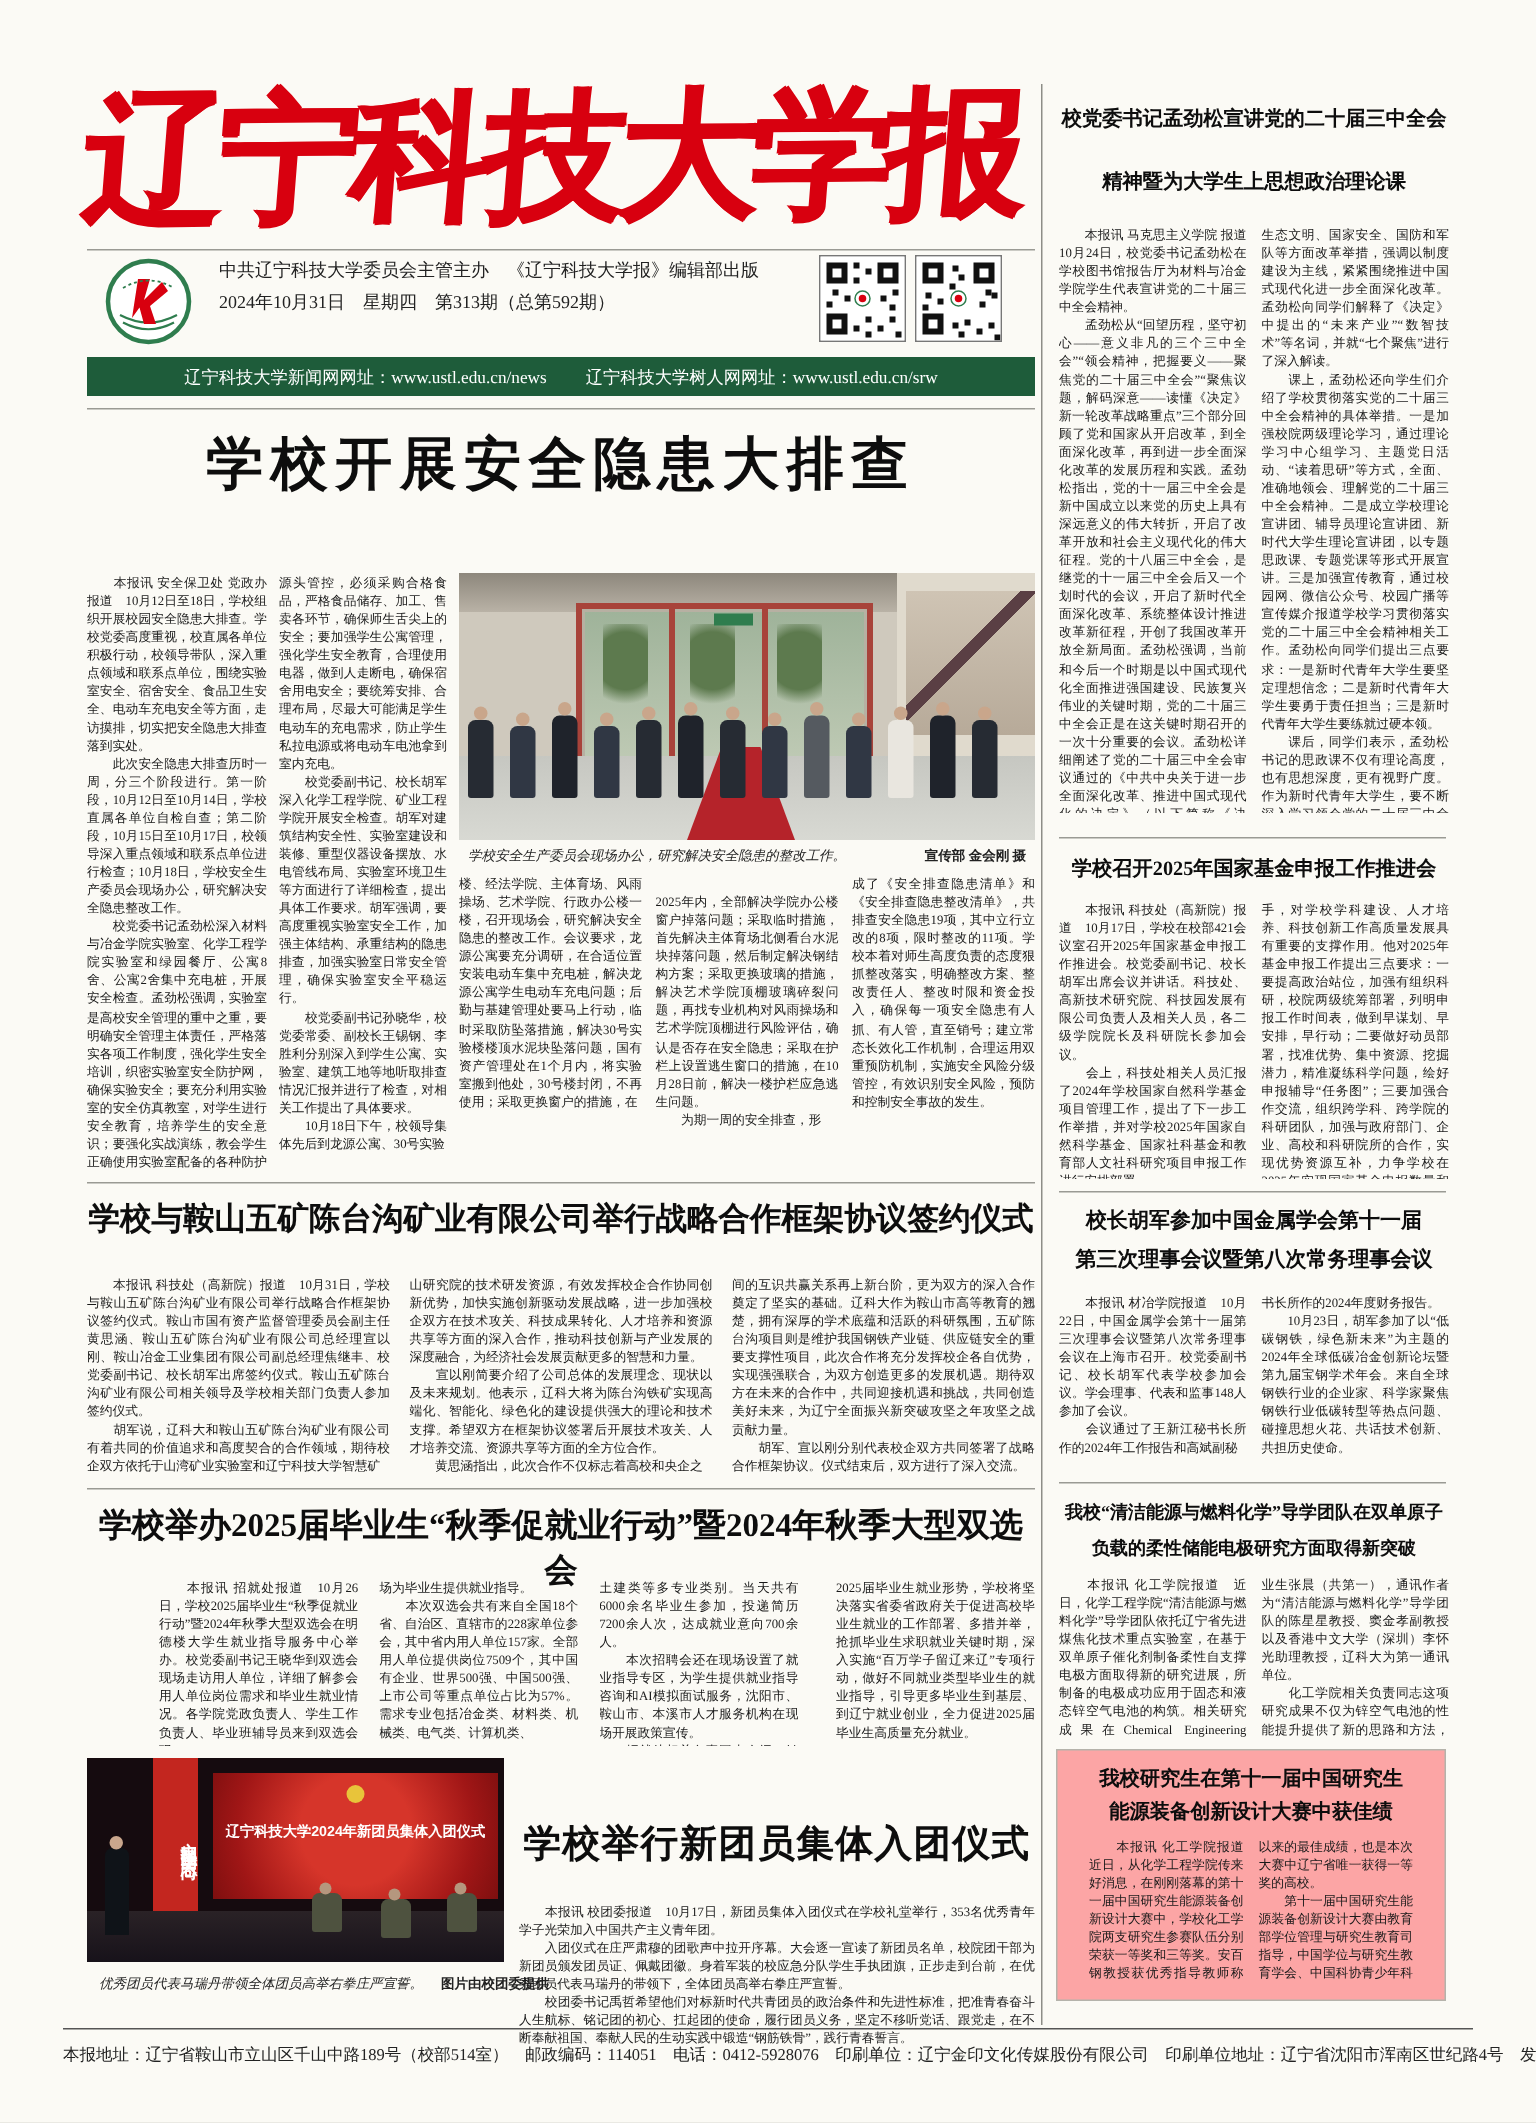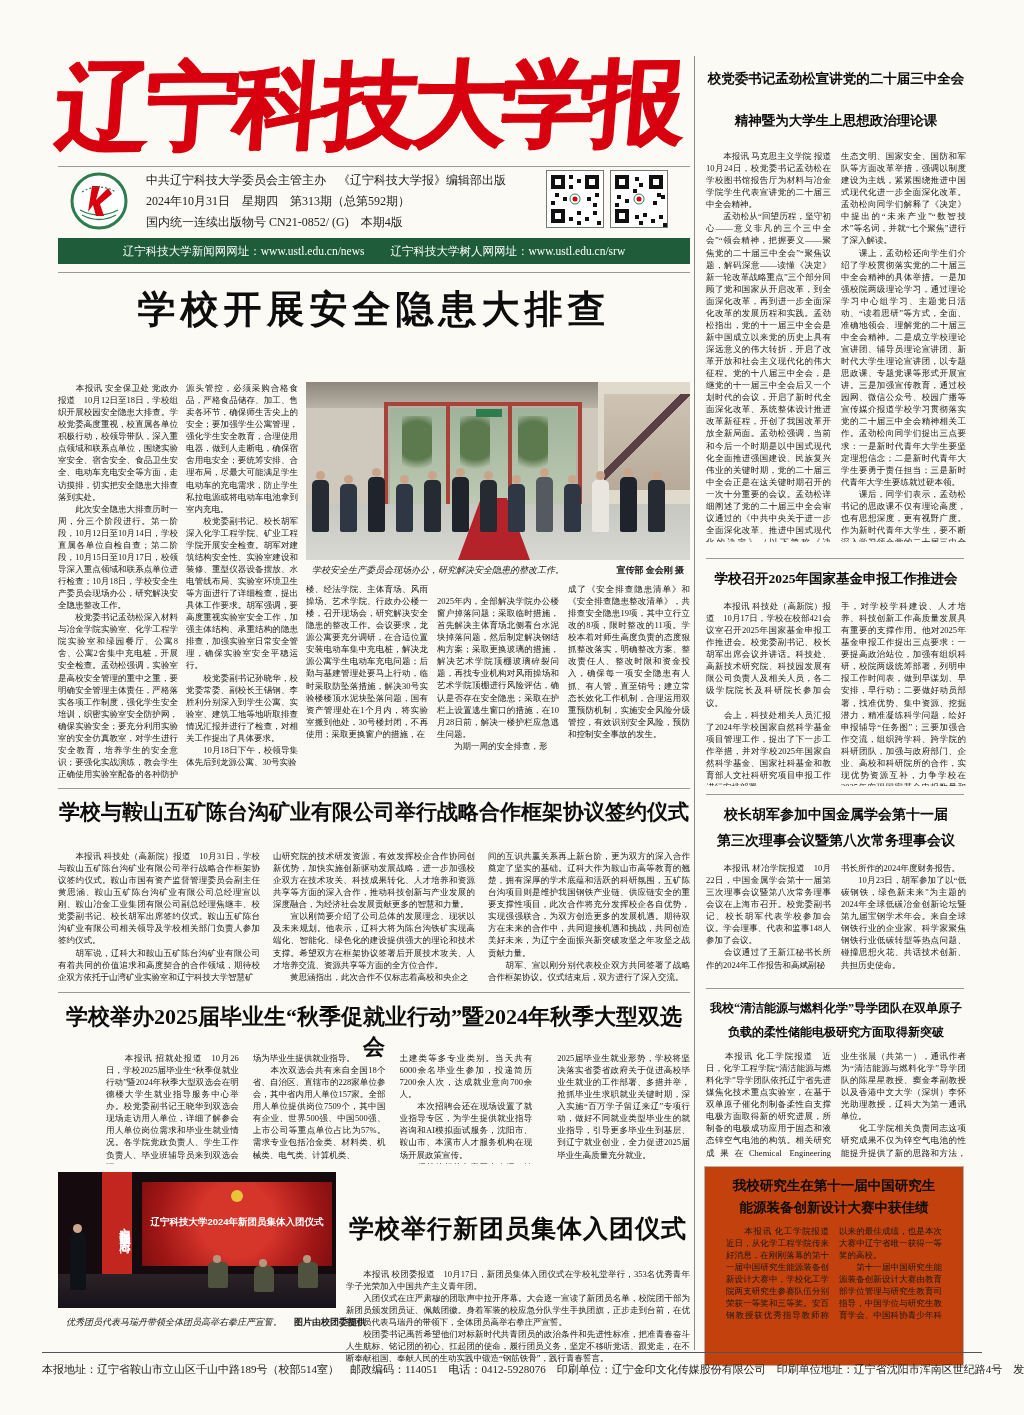--- a/index.html
+++ b/index.html
@@ -20,21 +20,21 @@
   
   .vdiv{position:absolute;left:694px;top:56px;width:1px;height:1294px;background:#8d8d87;}
   
   .coltext{font-size:8.5px;line-height:1.42;text-align:justify;white-space:pre-line;overflow:hidden;color:#191919;}
   .cols{display:flex;}
   
   .r-art{position:absolute;left:706px;width:260px;}
   .hl-hei{font-family:"Liberation Sans",sans-serif;font-weight:bold;text-align:center;color:#0d0d0d;}
   .hl-song{font-family:"Liberation Serif",serif;font-weight:bold;text-align:center;color:#0d0d0d;}
   .rule-r{position:absolute;left:706px;width:258px;height:1px;background:#9a9a94;}
-  .box-art{position:absolute;left:704px;top:1166px;width:260px;height:200px;background:#c2410c;border:1px solid #b5b3ab;
+  .box-art{position:absolute;left:704px;top:1166px;width:260px;height:168px;background:#fca5a5;border:1px solid #b5b3ab;
     padding:8px 21px;box-sizing:border-box;}
   
   .l-art{position:absolute;left:58px;width:632px;}
   
   .photo{position:relative;overflow:hidden;background:#cfc9bd;}
   .caption-row{display:flex;align-items:baseline;font-size:9px;font-style:italic;color:#222;margin-top:4px;font-family:Liberation Serif, serif;}
   .caption-row .credit{margin-left:auto;font-style:normal;font-weight:bold;white-space:nowrap;}
   
   .ph-ceiling{position:absolute;left:0;top:0;width:100%;height:26px;background:linear-gradient(#8d877c,#b9b2a6);}
   .ph-exit{position:absolute;left:170px;top:27px;width:26px;height:8px;background:#2f7d4e;}
@@ -90,21 +90,20 @@
     <circle cx="29" cy="29" r="27" fill="#fff" stroke="#2f7d4e" stroke-width="3"></circle>
     <path d="M10 38 Q29 48 48 38" fill="none" stroke="#2f7d4e" stroke-width="1.4"></path>
     <path d="M12 43 Q29 52 46 43" fill="none" stroke="#2f7d4e" stroke-width="1.4"></path>
     <path d="M22 14 L30 14 L26 28 L38 16 L42 22 L30 32 L34 44 L26 44 L23 33 L18 40 Z" fill="#d8000f"></path>
     <path d="M12 20 Q29 10 46 20" fill="none" stroke="#2f7d4e" stroke-width="1.2" stroke-dasharray="2 2"></path>
   </svg>
 
   <div class="info-lines">
     <div>中共辽宁科技大学委员会主管主办　《辽宁科技大学报》编辑部出版</div>
     <div>2024年10月31日　星期四　第313期（总第592期）</div>
-    <div>国内统一连续出版物号 CN21-0852/ (G)　本期4版</div>
   </div>
 
   <svg class="qr" style="left:546px;" viewBox="0 0 56 56">
     <rect width="56" height="56" fill="#fff"></rect>
     <g fill="#111">
       <rect x="4" y="4" width="14" height="14"></rect>
         <rect x="38" y="4" width="14" height="14"></rect>
         <rect x="4" y="38" width="14" height="14"></rect>
       <rect x="22" y="4" width="4" height="4"></rect>
         <rect x="30" y="8" width="4" height="4"></rect>

